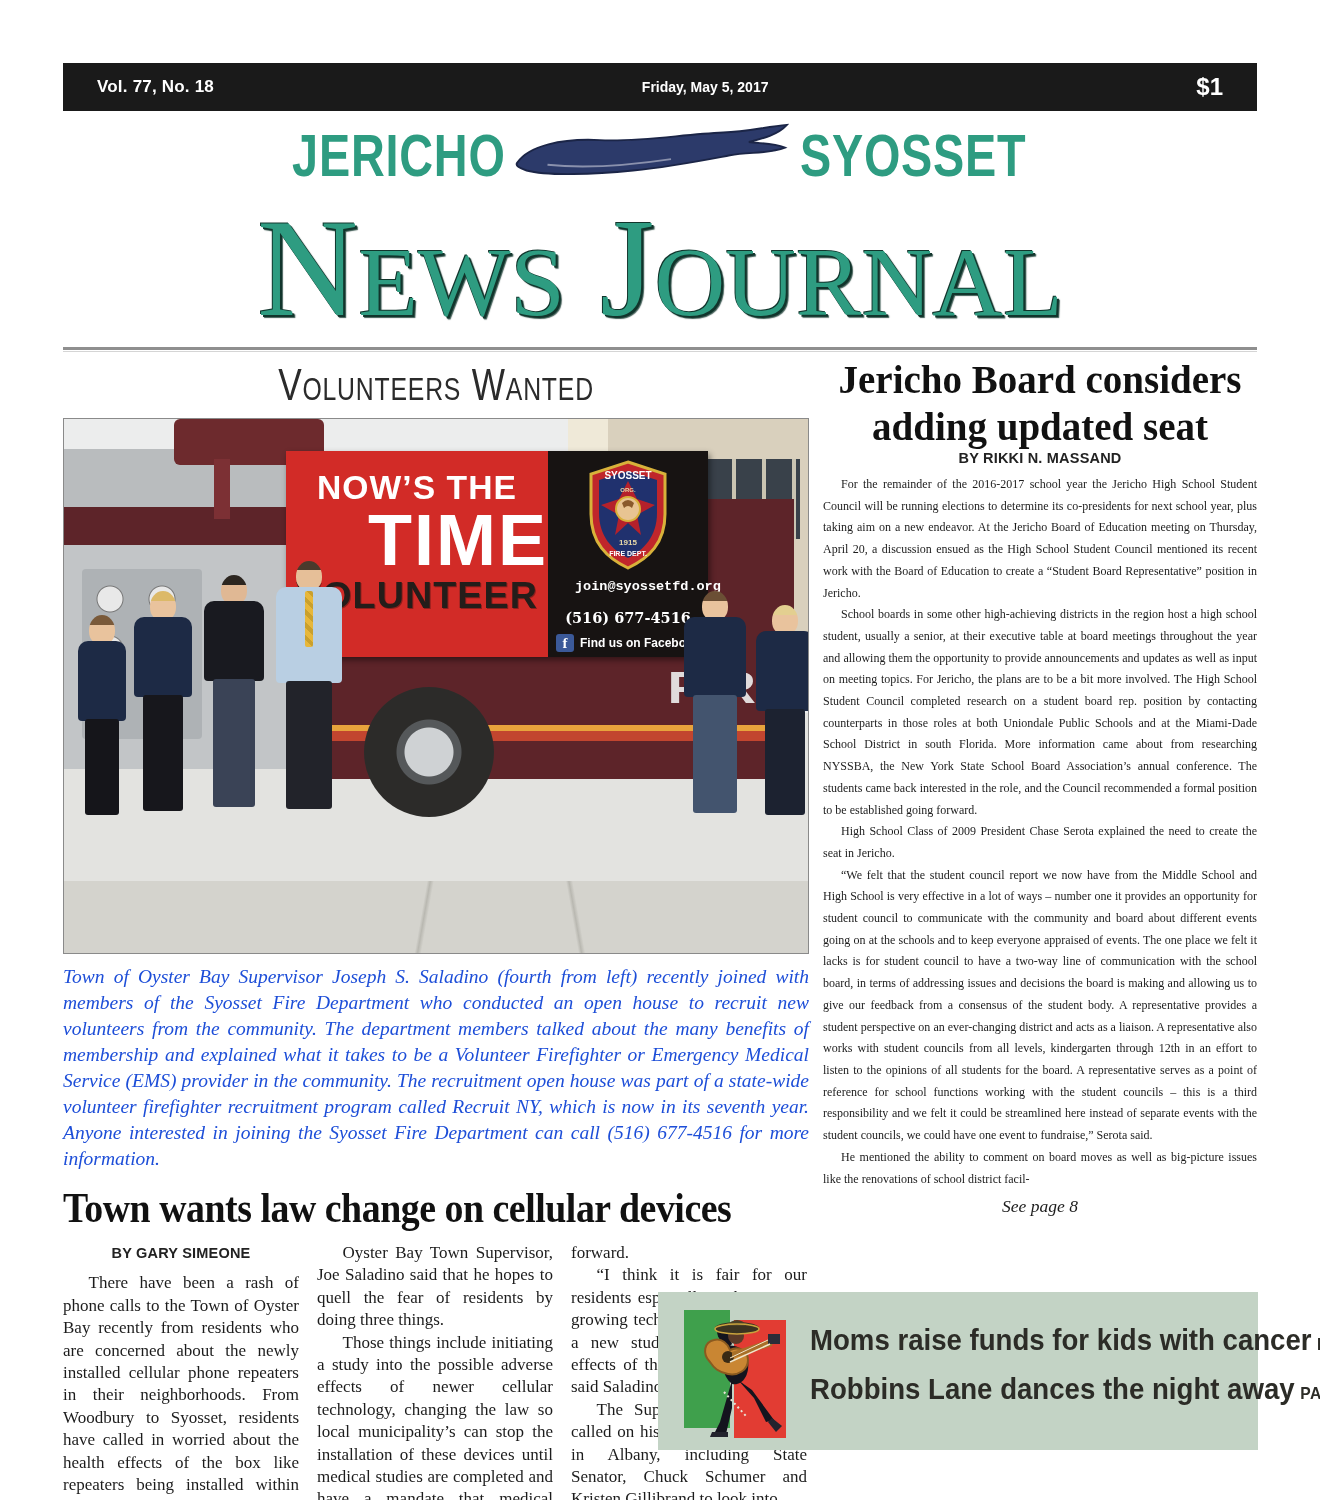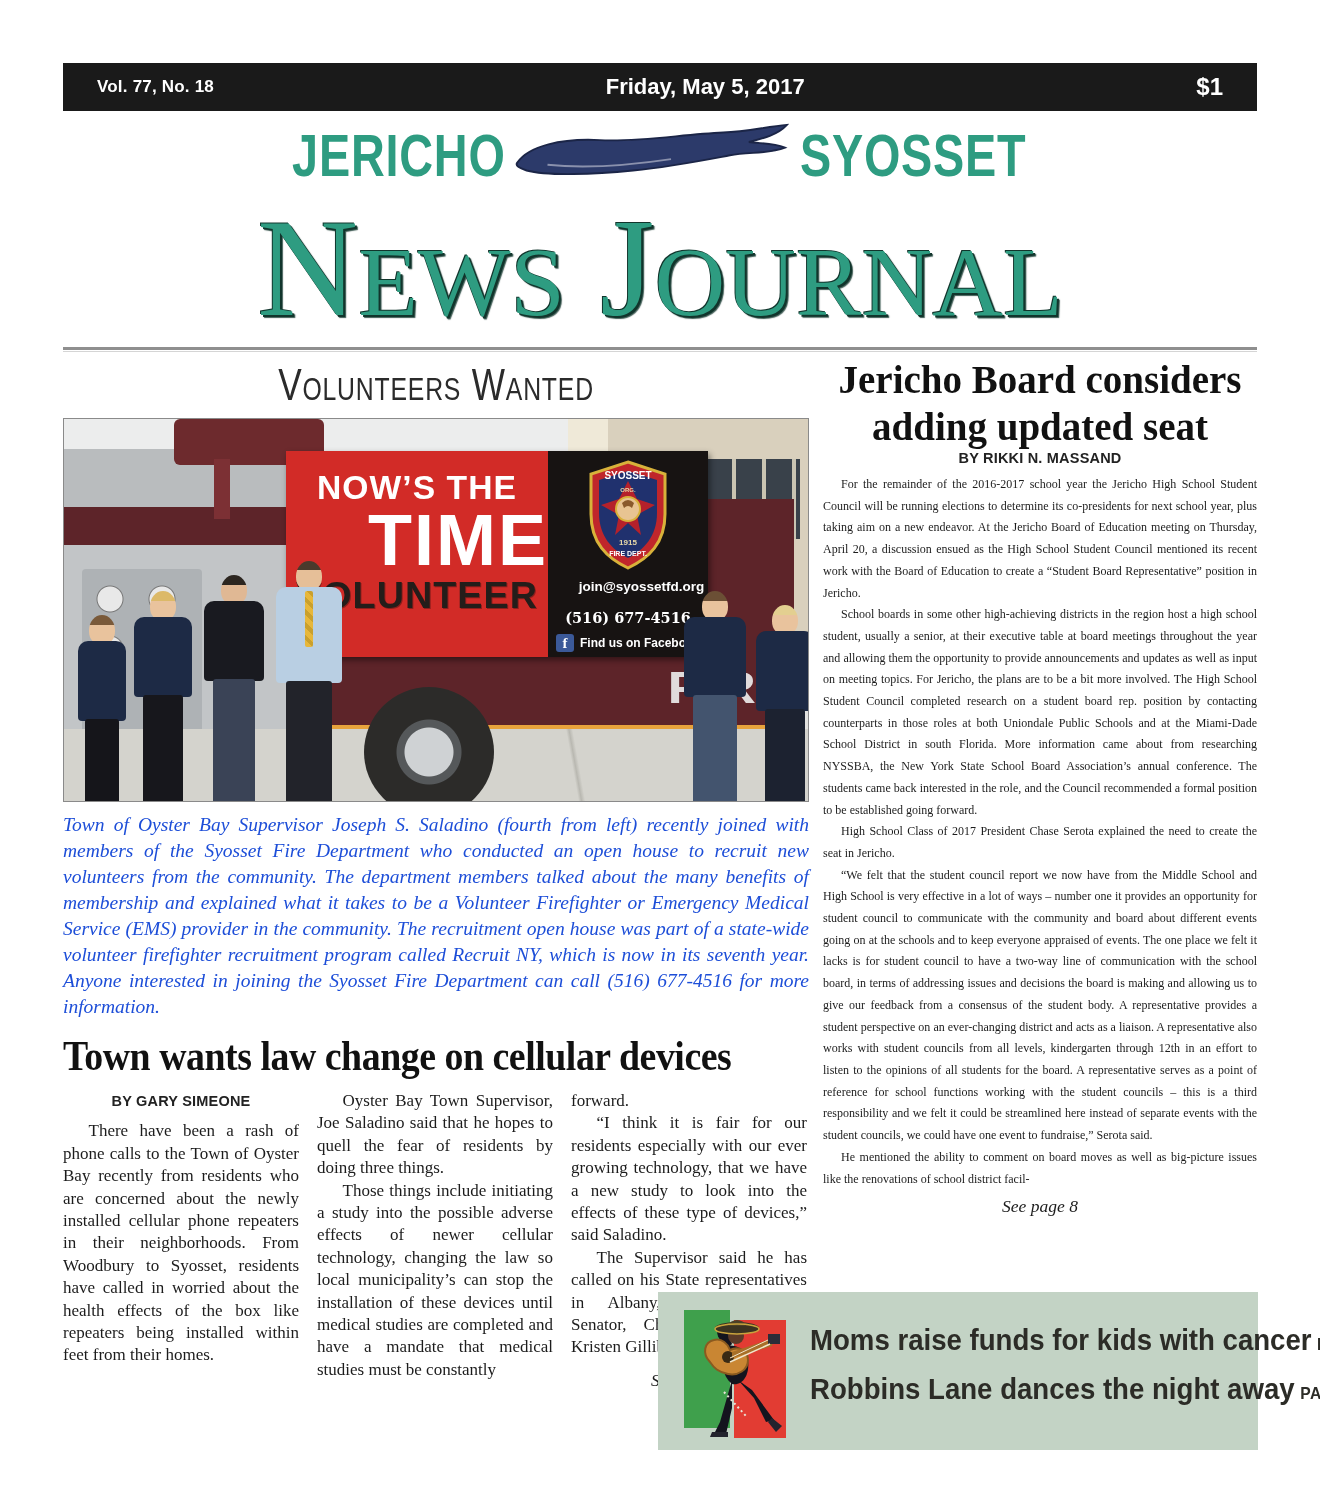--- a/index.html
+++ b/index.html
@@ -10,21 +10,21 @@
     font-family:"Liberation Serif", serif; color:#1c1c1c;
   }
 
   
   .topbar {
     height:48px; background:#1a1a1a; color:#fff;
     display:flex; align-items:center; justify-content:space-between;
     padding:0 34px; font-family:"Liberation Sans", sans-serif; font-weight:bold;
   }
   .topbar .vol { font-size:17px; letter-spacing:.2px; }
-  .topbar .date { font-size:22px; }
+  .topbar .date { font-size:14px; }
   .topbar .price { font-size:24px; }
 
   
   .masthead { text-align:center; margin-top:4px; }
   .mast-row { display:flex; align-items:center; justify-content:center; height:80px; }
   .mast-word {
     font-family:"Liberation Sans", sans-serif; font-weight:bold; font-size:60px;
     color:#2e9c81; letter-spacing:1px; transform:scaleX(.78); display:inline-block;
   }
   .island { width:300px; height:76px; margin:0 -34px; position:relative; top:6px; }
@@ -40,21 +40,21 @@
 
   
   .vol-heading {
     text-align:center; font-family:"Liberation Sans", sans-serif;
     font-variant:small-caps; font-size:44px; color:#2b2b2b;
     transform:scaleX(.8); margin:6px 0 8px 0; letter-spacing:1px;
   }
 
   
   .photo {
-    position:relative; width:746px; height:384px; border:1px solid #8a8a8a;
+    position:relative; width:746px; height:536px; border:1px solid #8a8a8a;
     background:linear-gradient(#eceded 0 55%, #e3e3e0 55%); overflow:hidden;
   }
   .bldg-right { position:absolute; right:0; top:0; width:200px; height:238px; background:#d9d0bd; }
   .bldg-win { position:absolute; right:8px; top:40px; width:184px; height:80px;
     background:repeating-linear-gradient(90deg,#39414a 0 26px,#c9c4b2 26px 30px); }
   .bldg-brick { position:absolute; right:58px; top:120px; width:48px; height:118px; background:#7d5340; }
   .bldg-bay { position:absolute; right:110px; top:128px; width:120px; height:110px; background:#454a51; }
   .bldg-fascia { position:absolute; right:0; top:0; width:240px; height:38px; background:#efe9d8; }
   .truck-back {
     position:absolute; left:0; top:30px; width:250px; height:320px;
@@ -84,21 +84,21 @@
   .banner { position:absolute; left:222px; top:32px; width:422px; height:206px; display:flex;
     box-shadow:2px 3px 6px rgba(0,0,0,.45); }
   .banner-red { width:262px; background:#d22b27; color:#fff; text-align:center; padding-top:18px;
     font-family:"Liberation Sans", sans-serif; font-weight:900; }
   .banner-l1 { font-size:33px; letter-spacing:1px; transform:scaleX(1.02); }
   .banner-l2 { font-size:72px; line-height:66px; letter-spacing:2px;text-align:right; }
   .banner-l3 { font-size:37px; color:#241d1a; letter-spacing:1px; transform:scaleX(1.02); margin-top:2px;
     text-shadow:1px 1px 0 #8c1f1c; }
   .banner-black { width:160px; background:#171312; color:#fff; text-align:center; padding-top:8px; }
   .badge { width:86px; height:112px; }
-  .banner-email { font-family:Liberation Sans, sans-serif; font-weight:bold; font-size:13.5px; margin-top:4px;padding-left:27px; }
+  .banner-email { font-family:Liberation Mono, monospace; font-weight:bold; font-size:13.5px; margin-top:4px;padding-left:27px; }
   .banner-phone { font-family:"DejaVu Serif", serif; font-weight:bold; font-size:14.5px; margin-top:15px; }
   .fb-row { display:flex; align-items:center; justify-content:center; gap:6px; margin-top:8px; }
   .fb-icon { width:18px; height:18px; background:#3b5998; color:#fff; border-radius:3px;
     font-family:"Liberation Serif", serif; font-weight:bold; font-size:15px; line-height:18px; }
   .fb-label { font-family:"Liberation Sans", sans-serif; font-weight:bold; font-size:12px; }
 
   .person { position:absolute; }
   .p-head { position:absolute; left:50%; transform:translateX(-50%); top:0; width:26px; height:30px;
     border-radius:50% 50% 45% 45%; }
   .p-torso { position:absolute; left:0; top:26px; width:100%; height:80px; border-radius:10px 10px 4px 4px; }
@@ -264,21 +264,21 @@
 
     <div>
       <div class="r-headline">
         <div>Jericho Board considers</div>
         <div>adding updated seat</div>
       </div>
       <div class="byline r-byline">BY RIKKI N. MASSAND</div>
       <div class="r-body">
         <p>For the remainder of the 2016-2017 school year the Jericho High School Student Council will be running elections to determine its co-presidents for next school year, plus taking aim on a new endeavor. At the Jericho Board of Education meeting on Thursday, April 20, a discussion ensued as the High School Student Council mentioned its recent work with the Board of Education to create a “Student Board Representative” position in Jericho.</p>
         <p>School boards in some other high-achieving districts in the region host a high school student, usually a senior, at their executive table at board meetings throughout the year and allowing them the opportunity to provide announcements and updates as well as input on meeting topics. For Jericho, the plans are to be a bit more involved. The High School Student Council completed research on a student board rep. position by contacting counterparts in those roles at both Uniondale Public Schools and at the Miami-Dade School District in south Florida. More information came about from researching NYSSBA, the New York State School Board Association’s annual conference. The students came back interested in the role, and the Council recommended a formal position to be established going forward.</p>
-        <p>High School Class of 2017 President Chase Serota explained the need to create the seat in Jericho.</p>
+        <p>High School Class of 2009 President Chase Serota explained the need to create the seat in Jericho.</p>
         <p>“We felt that the student council report we now have from the Middle School and High School is very effective in a lot of ways – number one it provides an opportunity for student council to communicate with the community and board about different events going on at the schools and to keep everyone appraised of events. The one place we felt it lacks is for student council to have a two-way line of communication with the school board, in terms of addressing issues and decisions the board is making and allowing us to give our feedback from a consensus of the student body. A representative provides a student perspective on an ever-changing district and acts as a liaison. A representative also works with student councils from all levels, kindergarten through 12th in an effort to listen to the opinions of all students for the board. A representative serves as a point of reference for school functions working with the student councils – this is a third responsibility and we felt it could be streamlined here instead of separate events with the student councils, we could have one event to fundraise,” Serota said.</p>
         <p>He mentioned the ability to comment on board moves as well as big-picture issues like the renovations of school district facil-</p>
       </div>
       <div class="see-page r-see">See page 8</div>
     </div>
   </div>
 
   <div class="teaser-box">
     <div class="teaser-flex">
       <svg class="mariachi" viewBox="0 0 112 138">

